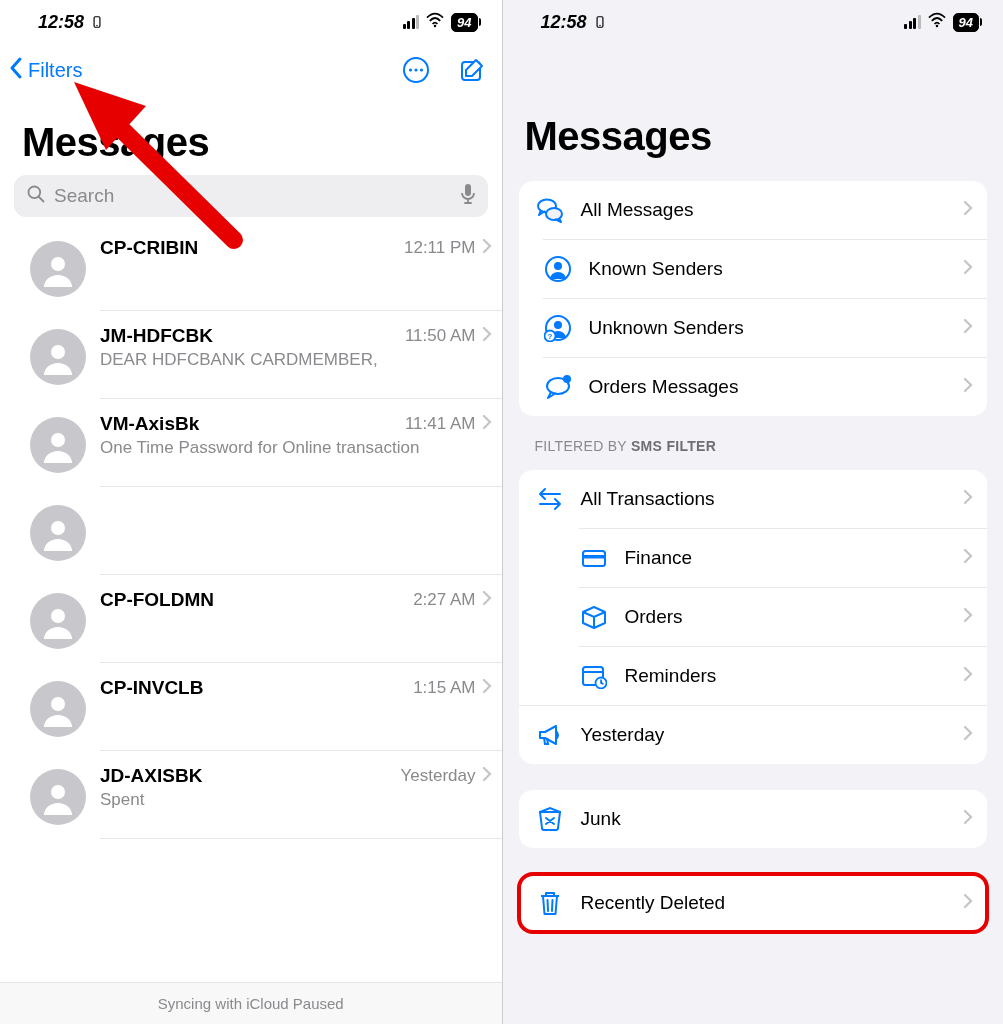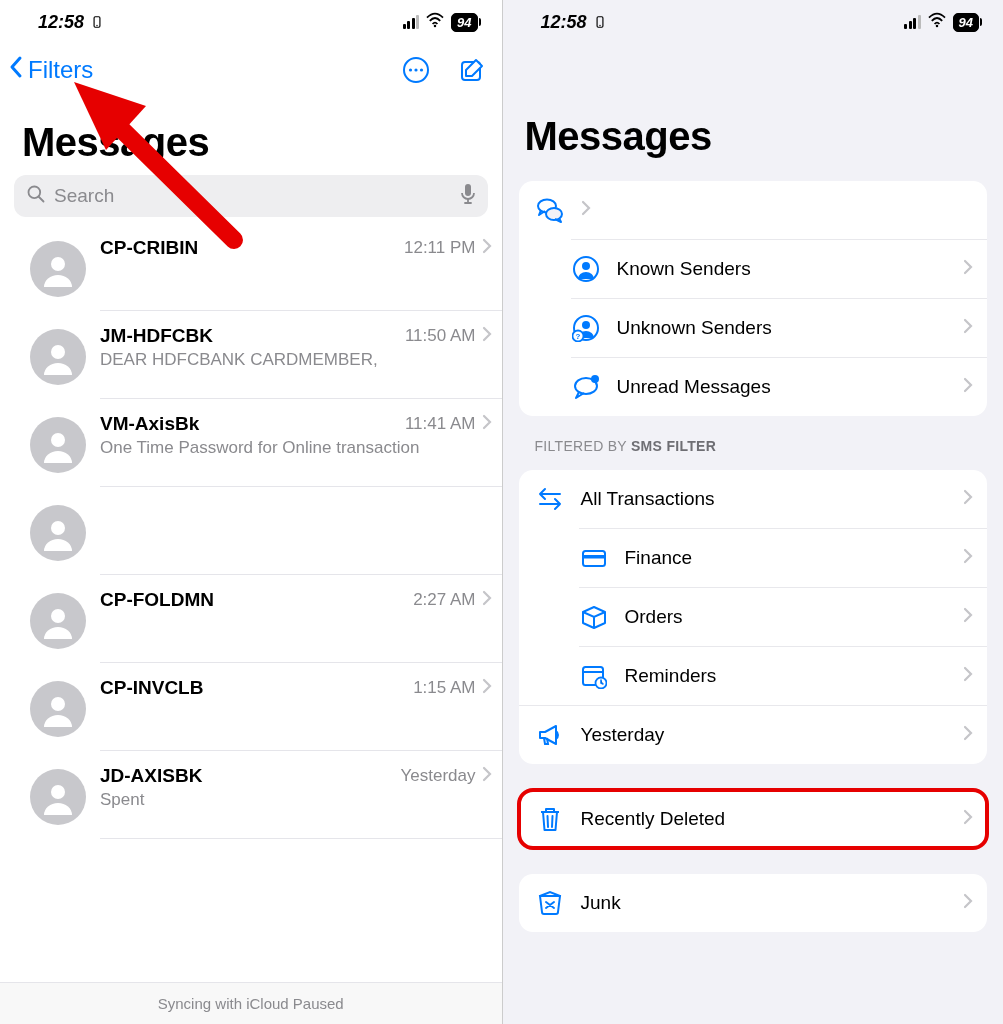--- a/index.html
+++ b/index.html
@@ -54,21 +54,21 @@
   .sigbars { display:inline-flex; align-items:flex-end; gap:1.5px; }
   .sigbars span { width:3px; background:#000; border-radius:1px; }
   .sigbars span:nth-child(1){height:5px;} .sigbars span:nth-child(2){height:8px;}
   .sigbars span:nth-child(3){height:11px;} .sigbars span:nth-child(4){height:14px; background:#bbb;}
 
   
   .navbar {
     display:flex; align-items:center; justify-content:space-between;
     padding: 8px 16px 4px 8px; height:48px;
   }
-  .navbar .left { display:flex; align-items:center; gap:4px; color:#007aff; font-size:24px;}
+  .navbar .left { display:flex; align-items:center; gap:4px; color:#007aff; font-size:20px;}
   .navbar .right { display:flex; align-items:center; gap:28px; color:#007aff; }
   .nav-ic { width:28px; height:28px; display:inline-flex; align-items:center; justify-content:center; }
 
   .big-title {
     font-size:40px; font-weight:800; letter-spacing:-0.5px;
     padding: 28px 20px 10px 22px; color:#000;
   }
   .phone.right .big-title { padding-top:70px; }
 
   
@@ -115,21 +115,21 @@
   .grouprow {
     display:flex; align-items:center; gap:16px; padding:14px 14px 14px 16px;
     font-size:19px; color:#000; position:relative;
   }
   .grouprow .icon { width:30px; height:30px; display:flex; align-items:center; justify-content:center; flex-shrink:0;}
   .grouprow .label { flex:1; }
   .grouprow .chev { color:#c5c5c9; }
   .grouprow + .grouprow { border-top:1px solid #e8e8ec; margin-left:60px; padding-left:0;}
   .grouprow + .grouprow.full { margin-left:0; padding-left:16px;}
   .group .grouprow:first-child + .grouprow { margin-left:60px; }
-  .group.tight .grouprow + .grouprow { margin-left:52px; }
+  .group.tight .grouprow + .grouprow { margin-left:24px; }
 
   .section-label {
     font-size:14px; color:#8a8a8e; letter-spacing:0.3px;
     padding:22px 28px 4px 32px;
   }
   .section-label b { color:#6e6e73; font-weight:700;}
 
   .redbox {
     outline:4px solid #e60000; outline-offset:-2px; border-radius:14px;
   }
@@ -406,20 +406,21 @@
     <div class="group tight">
       <div class="grouprow">
         <span class="icon">
             <svg width="30" height="30" viewBox="0 0 30 30">
               <ellipse cx="12" cy="11" rx="9" ry="6.5" fill="none" stroke="#007aff" stroke-width="2"></ellipse>
               <path d="M6 15 L4 20 L10 16" fill="none" stroke="#007aff" stroke-width="2" stroke-linejoin="round"></path>
               <ellipse cx="19" cy="19" rx="8" ry="6" fill="#f2f2f7" stroke="#007aff" stroke-width="2"></ellipse>
               <path d="M24 23 L26 27 L20 24" fill="none" stroke="#007aff" stroke-width="2" stroke-linejoin="round"></path>
             </svg>
           </span>
+        <span class="label">All Messages</span>
         <span class="chev"><svg viewBox="0 0 10 16">
               <path d="M2 2 L8 8 L2 14" fill="none" stroke="#c5c5c9" stroke-width="2.2" stroke-linecap="round"></path>
             </svg></span>
       </div>
       <div class="grouprow">
         <span class="icon">
             <svg width="28" height="28" viewBox="0 0 28 28">
               <circle cx="14" cy="14" r="12" fill="none" stroke="#007aff" stroke-width="2"></circle>
               <circle cx="14" cy="11" r="4" fill="#007aff"></circle>
               <path d="M6 24 a8 7 0 0 1 16 0" fill="#007aff"></path>
@@ -446,21 +447,21 @@
             </svg></span>
       </div>
       <div class="grouprow">
         <span class="icon">
             <svg width="28" height="28" viewBox="0 0 28 28">
               <ellipse cx="14" cy="13" rx="11" ry="8" fill="none" stroke="#007aff" stroke-width="2"></ellipse>
               <path d="M7 19 L4 25 L12 20" fill="none" stroke="#007aff" stroke-width="2" stroke-linejoin="round"></path>
               <circle cx="23" cy="6" r="4" fill="#007aff"></circle>
             </svg>
           </span>
-        <span class="label">Unread Messages</span>
+        <span class="label">Orders Messages</span>
         <span class="chev"><svg viewBox="0 0 10 16">
               <path d="M2 2 L8 8 L2 14" fill="none" stroke="#c5c5c9" stroke-width="2.2" stroke-linecap="round"></path>
             </svg></span>
       </div>
     </div>
 
     <div class="section-label">
       <span>FILTERED BY </span><b>SMS FILTER</b>
     </div>
 
@@ -523,45 +524,45 @@
               <path d="M8 17 L9 23 L12 23 L11 17" fill="none" stroke="#007aff" stroke-width="2"></path>
             </svg>
           </span>
         <span class="label">Yesterday</span>
         <span class="chev"><svg viewBox="0 0 10 16">
               <path d="M2 2 L8 8 L2 14" fill="none" stroke="#c5c5c9" stroke-width="2.2" stroke-linecap="round"></path>
             </svg></span>
       </div>
     </div>
 
-    <div class="group redbox" style="margin-top:26px;">
-      <div class="grouprow">
-        <span class="icon">
-            <svg width="26" height="28" viewBox="0 0 26 28">
-              <path d="M4 7 L22 7 M9 7 L9 4 L17 4 L17 7 M6 7 L7.5 25 L18.5 25 L20 7" fill="none" stroke="#007aff" stroke-width="2" stroke-linejoin="round"></path>
-              <path d="M10.5 11 L11 22 M15.5 11 L15 22" stroke="#007aff" stroke-width="2" stroke-linecap="round"></path>
-            </svg>
-          </span>
-        <span class="label">Recently Deleted</span>
-        <span class="chev"><svg viewBox="0 0 10 16">
-              <path d="M2 2 L8 8 L2 14" fill="none" stroke="#c5c5c9" stroke-width="2.2" stroke-linecap="round"></path>
-            </svg></span>
-      </div>
-    </div>
-
     <div class="group" style="margin-top:26px;">
       <div class="grouprow">
         <span class="icon">
             <svg width="28" height="28" viewBox="0 0 28 28">
               <path d="M4 7 L24 7 L22 23 a2 2 0 0 1 -2 2 L8 25 a2 2 0 0 1 -2 -2 Z" fill="none" stroke="#007aff" stroke-width="2"></path>
               <path d="M4 7 L14 3 L24 7" fill="none" stroke="#007aff" stroke-width="2"></path>
               <path d="M10 13 L18 19 M18 13 L10 19" stroke="#007aff" stroke-width="2" stroke-linecap="round"></path>
             </svg>
           </span>
         <span class="label">Junk</span>
         <span class="chev"><svg viewBox="0 0 10 16">
               <path d="M2 2 L8 8 L2 14" fill="none" stroke="#c5c5c9" stroke-width="2.2" stroke-linecap="round"></path>
             </svg></span>
       </div>
     </div>
 
+    <div class="group redbox" style="margin-top:26px;">
+      <div class="grouprow">
+        <span class="icon">
+            <svg width="26" height="28" viewBox="0 0 26 28">
+              <path d="M4 7 L22 7 M9 7 L9 4 L17 4 L17 7 M6 7 L7.5 25 L18.5 25 L20 7" fill="none" stroke="#007aff" stroke-width="2" stroke-linejoin="round"></path>
+              <path d="M10.5 11 L11 22 M15.5 11 L15 22" stroke="#007aff" stroke-width="2" stroke-linecap="round"></path>
+            </svg>
+          </span>
+        <span class="label">Recently Deleted</span>
+        <span class="chev"><svg viewBox="0 0 10 16">
+              <path d="M2 2 L8 8 L2 14" fill="none" stroke="#c5c5c9" stroke-width="2.2" stroke-linecap="round"></path>
+            </svg></span>
+      </div>
+    </div>
+
   </div>
 </div>
 
 </body></html>

